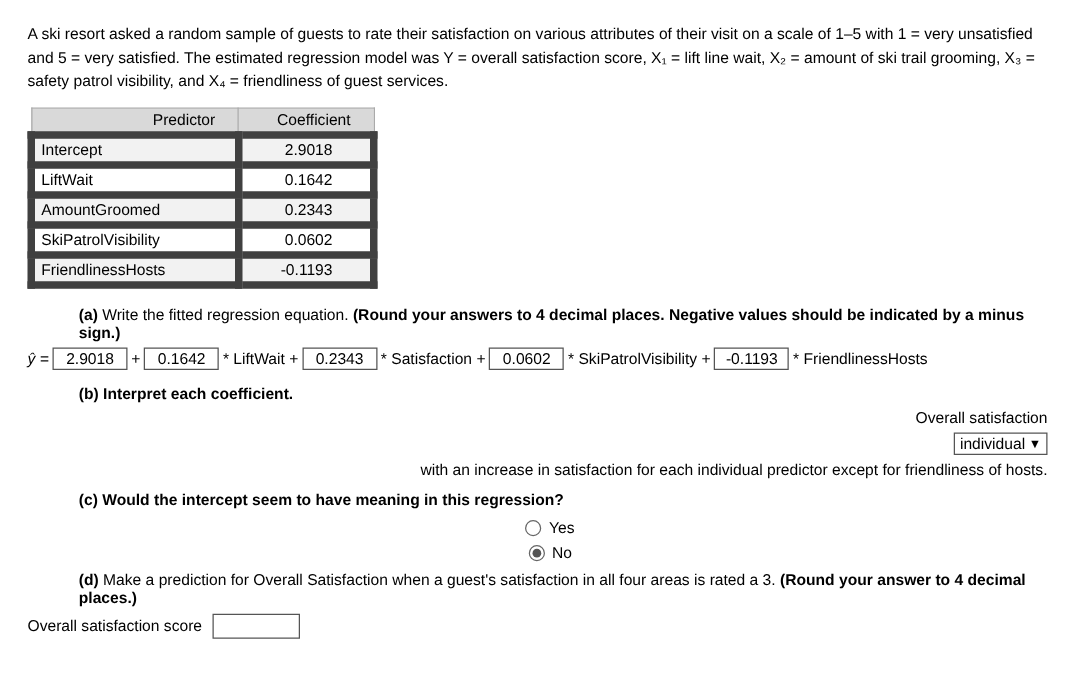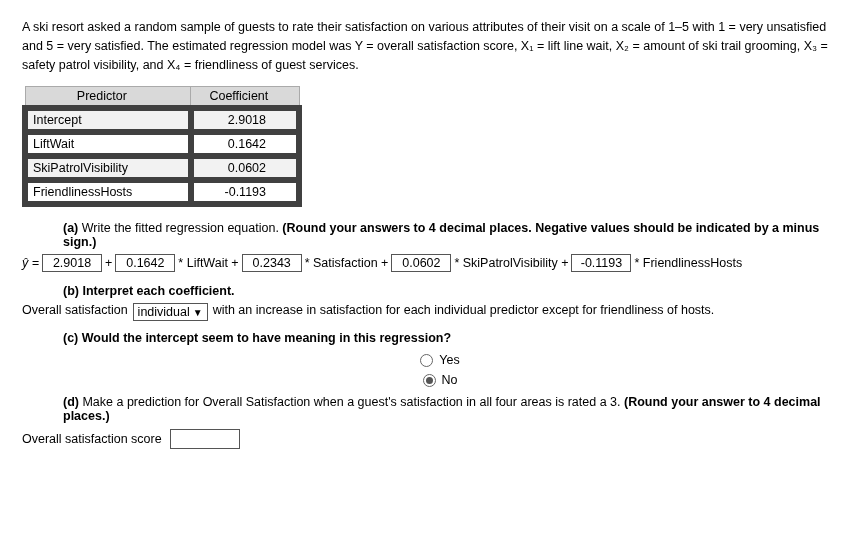--- a/index.html
+++ b/index.html
@@ -22,21 +22,21 @@
     }
     table {
       border-collapse: collapse;
       font-size: 12.5px;
       min-width: 280px;
     }
     table thead tr th {
       background: #d9d9d9;
       border: 1px solid #aaa;
       padding: 2px 18px 2px 6px;
-      text-align: center;
+      text-align: right;
       font-weight: normal;
     }
     table tbody tr:nth-child(odd) {
       background: #f2f2f2;
     }
     table tbody tr:nth-child(even) {
       background: #fff;
     }
     table tbody tr td {
       border: 6px solid #404040;
@@ -69,25 +69,26 @@
       min-width: 52px;
       text-align: center;
       font-size: 12.5px;
       background: #fff;
     }
     .eq-label {
       font-size: 12.5px;
     }
     .interpret-row {
       display: flex;
-      align-items: flex-start;
+      align-items: flex-end;
       gap: 5px;
       font-size: 12.5px;
       margin-bottom: 10px;
       flex-wrap: wrap;
+      flex-direction: column;
     }
     .dropdown-box {
       border: 1px solid #555;
       padding: 1px 4px;
       font-size: 12.5px;
       background: #fff;
       display: inline-flex;
       align-items: center;
       gap: 3px;
       cursor: pointer;
@@ -161,20 +162,24 @@
       </tr>
     </thead>
     <tbody id="table-body">
     <tr>
           <td>Intercept</td>
           <td>2.9018</td>
         </tr>
         <tr>
           <td>LiftWait</td>
           <td>0.1642</td>
+        </tr>
+        <tr>
+          <td>AmountGroomed</td>
+          <td>0.2343</td>
         </tr>
         <tr>
           <td>SkiPatrolVisibility</td>
           <td>0.0602</td>
         </tr>
         <tr>
           <td>FriendlinessHosts</td>
           <td>-0.1193</td>
         </tr>
       </tbody>

